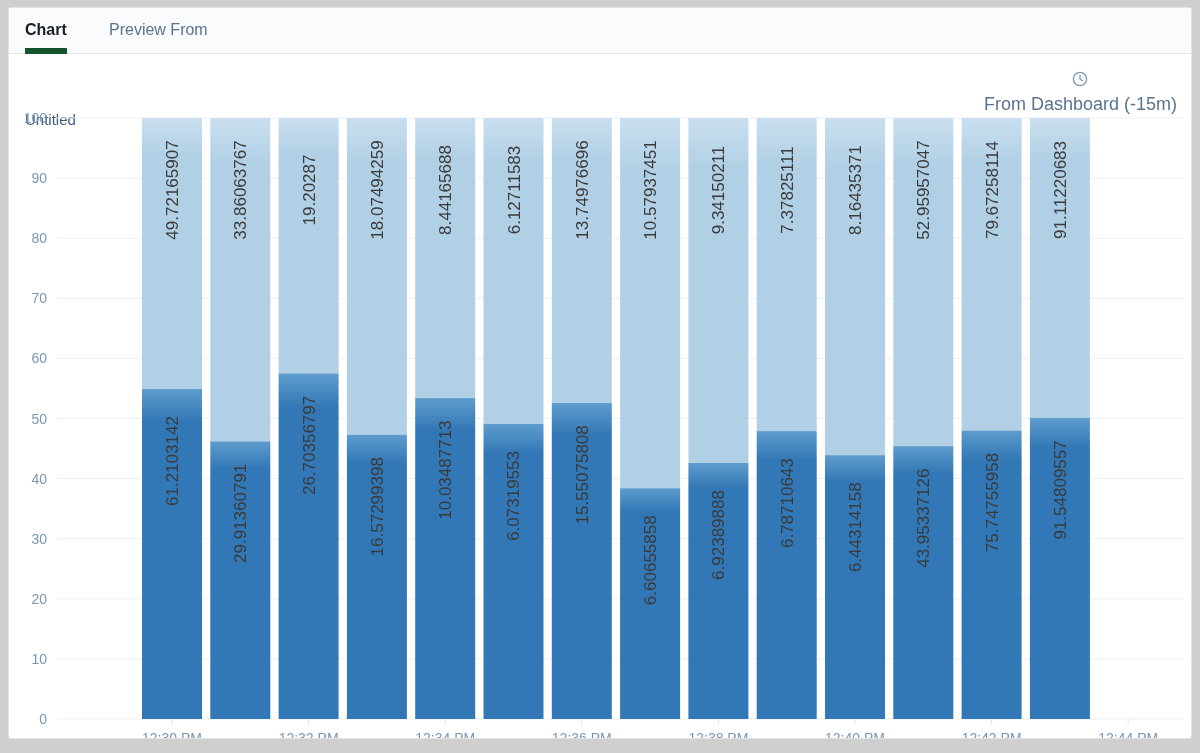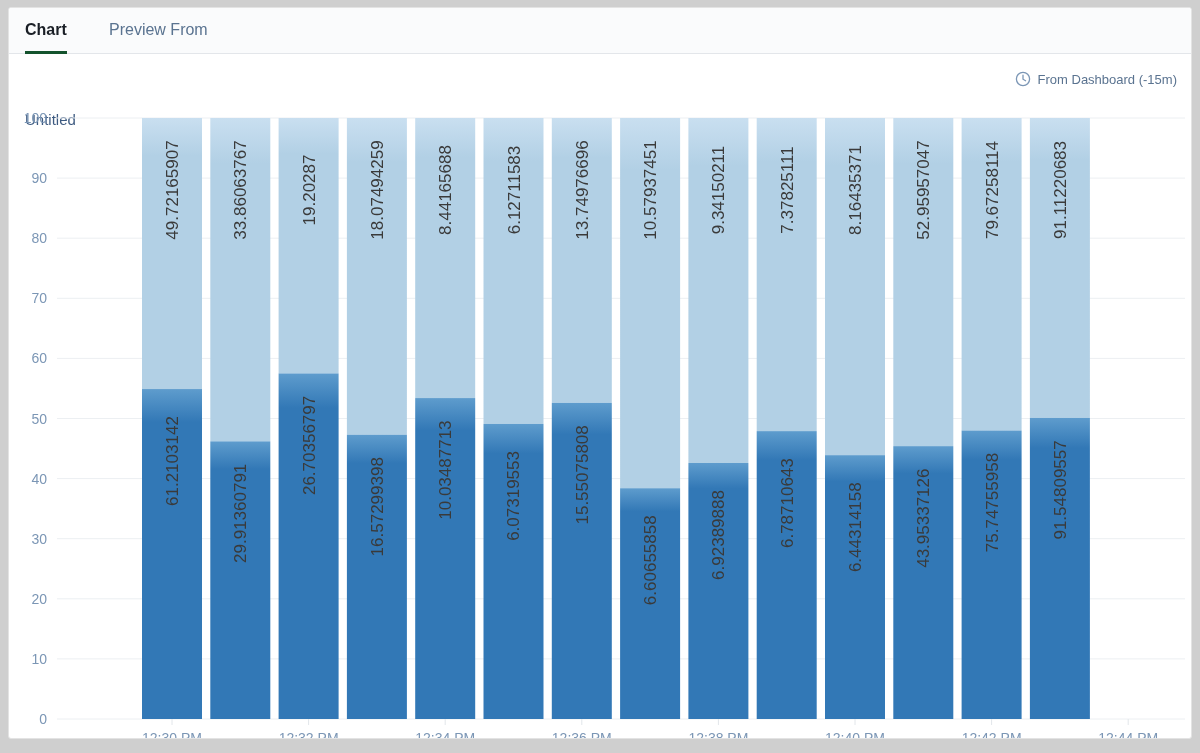--- a/index.html
+++ b/index.html
@@ -43,21 +43,21 @@
     height: 46px;
     line-height: 44px;
     font-size: 16px;
     cursor: pointer;
     box-sizing: border-box;
   }
   .tab-chart {
     left: 16px;
     color: #1a1f26;
     font-weight: bold;
-    border-bottom: 3px solid #14532d;
+    border-bottom: 6px solid #14532d;
   }
   .tab-preview {
     left: 100px;
     color: #5a7390;
     font-weight: normal;
   }
 
   
   .header-row {
     position: absolute;
@@ -71,26 +71,27 @@
     top: 17px;
     font-size: 15px;
     color: #3d5a80;
     font-weight: normal;
     margin-top: 40px;
   }
   .from-dashboard {
     position: absolute;
     right: 16px;
     top: 17px;
-    font-size: 13px;
+    font-size: 18px;
     color: #5a7390;
     display: flex;
     align-items: center;
     gap: 7px;
     cursor: pointer;
+    flex-direction: column;
   }
   .clock-icon { display: block; }
 
   
   .plot-wrap {
     position: absolute;
     left: 0;
     top: 101px;
     width: 1184px;
     height: 631px;

